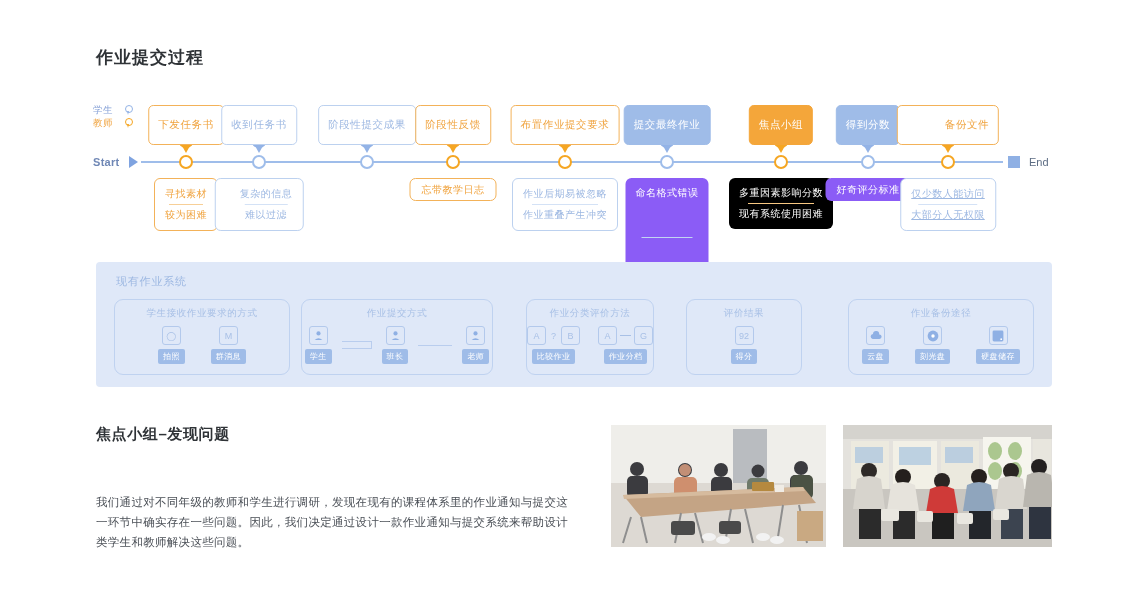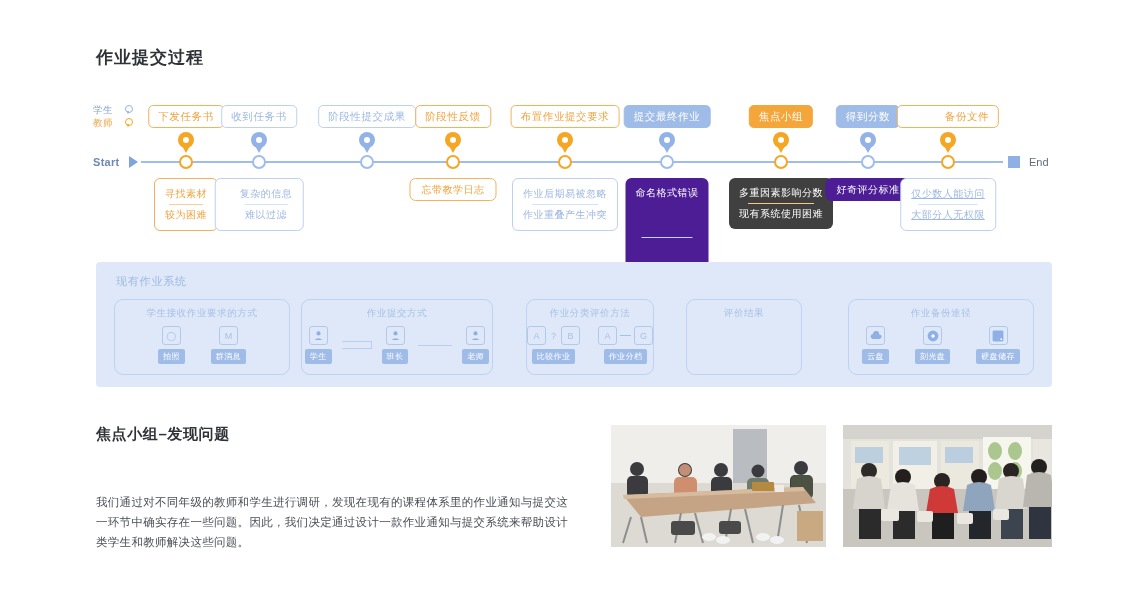--- a/index.html
+++ b/index.html
@@ -66,44 +66,44 @@
   .pin-lg .pd{ position:absolute; left:5px; top:4.5px; width:6px;height:6px;border-radius:50%;background:#fff; }
   .pin-lg .pt{
     position:absolute; left:3px; top:12px; width:0;height:0;
     border-left:5px solid transparent;border-right:5px solid transparent;border-top:9px solid currentColor;
   }
   .pin-lg.blue{ color:#93b3e6; }
   .pin-lg.orange{ color:#f5a623; }
 
   
   .chip{
-    position:absolute; height:23px; border-radius:5px;
+    position:absolute; height:40px; border-radius:5px;
     display:flex; align-items:center; justify-content:center;
     font-size:10.5px; letter-spacing:.6px; white-space:nowrap; padding:0 9px;
   }
   .chip.o-out{ border:1.3px solid #f3b259; color:#f0a33e; background:#fff; }
   .chip.b-out{ border:1.3px solid #bcd1ef; color:#9db8e2; background:#fff; }
   .chip.b-fill{ background:#9fbce8; color:#ffffff; border:1.3px solid #9fbce8; }
   .chip.o-fill{ background:#f4a63a; color:#ffffff; border:1.3px solid #f4a63a; }
 
   
   .pbox{
     position:absolute; border-radius:6px; padding:5px 8px;
     display:flex; flex-direction:column; align-items:center; justify-content:center;
     font-size:10px; letter-spacing:.5px; white-space:nowrap; line-height:1;
   }
   .pbox .ln{ padding:5px 2px; }
   .pbox .sep{ height:1px; width:76%; }
   .pbox.o-out{ border:1.3px solid #f3b259; color:#f0a33e; background:#fff; }
   .pbox.o-out .sep{ background:#f7cf97; }
   .pbox.b-out{ border:1.3px solid #bcd1ef; color:#9db8e2; background:#fff; }
   .pbox.b-out .sep{ background:#d4e2f6; }
-  .pbox.b-fill{ background:#4c1d95; color:#fff;gap:34px; }
+  .pbox.b-fill{ background:#8b5cf6; color:#fff;gap:34px; }
   .pbox.b-fill .sep{ background:#c2d5f1; }
-  .pbox.o-fill{ background:#404040; color:#fff; }
+  .pbox.o-fill{ background:#000000; color:#fff; }
   .pbox.o-fill .sep{ background:#f8c882; }
   .pbox.single{ height:23px; padding:0 9px;align-items:center; }
 
   
   .sys-panel{
     position:absolute; left:96px; top:262px; width:956px; height:125px;
     background:#dfe8f8; border-radius:4px;
   }
   .sys-title{ position:absolute; left:20px; top:12px; font-size:11px; color:#9db8e2; letter-spacing:.8px; }
   .sys-card{
@@ -362,20 +362,26 @@
               <div class="ibox">A</div>
               <span class="dash"></span>
               <div class="ibox">G</div>
             </div>
             <div class="tagl">作业分档</div>
           </div>
         </div>
       </div>
       <div class="sys-card" style="left: 590px; width: 116px;">
         <div class="ct">评价结果</div>
+        <div class="sys-items">
+          <div class="sys-item">
+            <div class="ibox">92</div>
+            <div class="tagl">得分</div>
+          </div>
+        </div>
       </div>
       <div class="sys-card" style="left: 752px; width: 186px;">
         <div class="ct">作业备份途径</div>
         <div class="sys-items">
           <div class="sys-item">
             <div class="ibox">
               <svg width="12" height="9" viewBox="0 0 12 9">
                 <path d="M2.6 8 a2.6 2.6 0 0 1 .4 -5.1 A3 3 0 0 1 9.2 3.4 a2.3 2.3 0 0 1 .2 4.6 z" fill="#8fb0e4"></path>
               </svg>
             </div>

